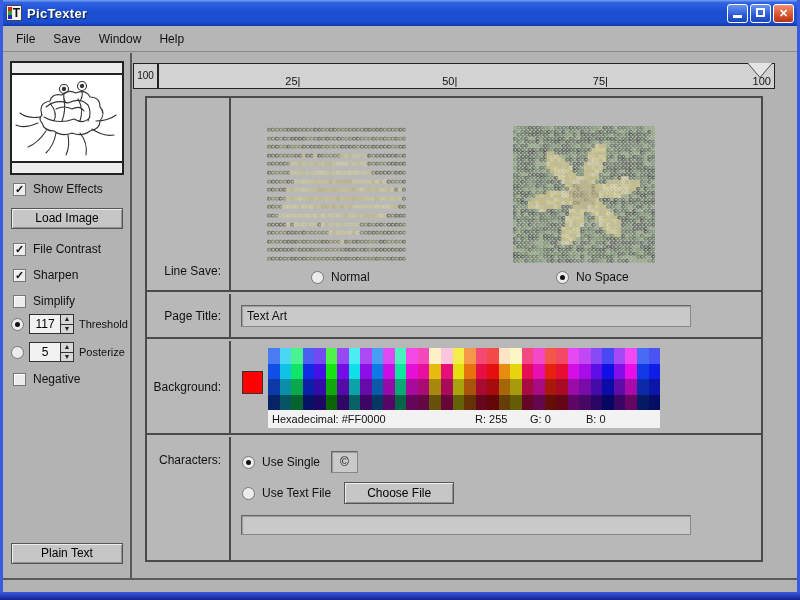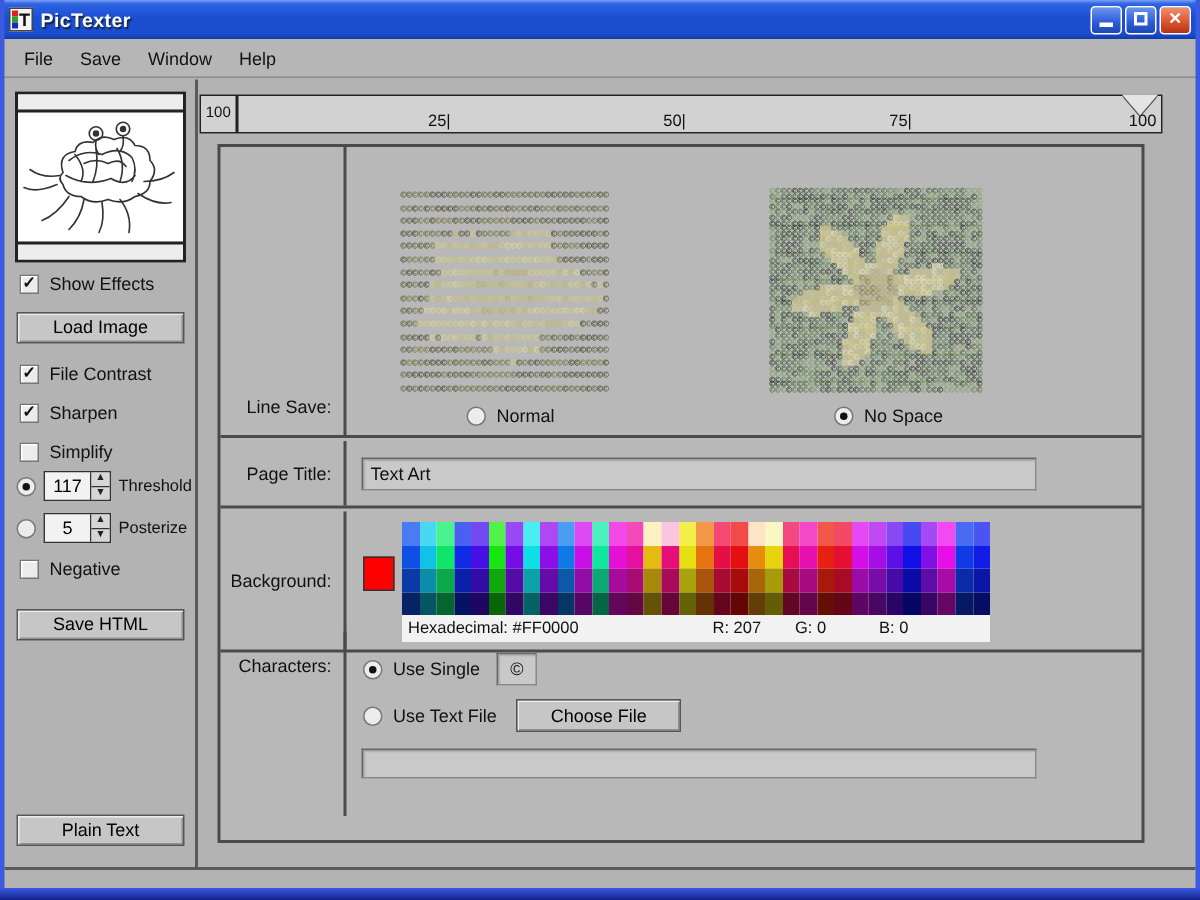--- a/index.html
+++ b/index.html
@@ -73,21 +73,21 @@
     background:#d2d2d2; }
   .ruler-tick { position:absolute; bottom:1px; font-size:11px; color:#111; transform:translateX(-100%); }
   .ruler-handle { position:absolute; right:2px; top:-1px; width:0; height:0; cursor:pointer;
     border-left:12px solid transparent; border-right:12px solid transparent; border-top:14px solid #e4e4e4;
     filter:drop-shadow(0 1px 0 #333); }
 
   
   .panel { position:absolute; left:142px; top:43px; width:618px; height:466px; border:2px solid #4a4a4a; background:#b8b8b8; }
   .row { position:absolute; left:0; right:0; border-bottom:2px solid #4a4a4a; }
   .row:last-child { border-bottom:none; }
-  .row1 { top:0; height:194px; } .row2 { top:196px; height:45px; } .row3 { top:243px; height:94px; } .row4 { top:323px; height:123px; border-bottom:none; }
+  .row1 { top:0; height:194px; } .row2 { top:196px; height:45px; } .row3 { top:243px; height:94px; } .row4 { top:339px; height:123px; border-bottom:none; }
   .lbl-cell { position:absolute; left:0; top:0; bottom:0; width:84px; border-right:2px solid #4a4a4a;
     display:flex; justify-content:flex-end; padding-right:8px; }
   .lbl-cell span { white-space:nowrap; }
   .row1 .lbl-cell { align-items:flex-end; padding-bottom:12px; }
   .row2 .lbl-cell, .row3 .lbl-cell { align-items:center; }
   .row4 .lbl-cell { align-items:flex-start; padding-top:16px; }
   .content-cell { position:absolute; left:86px; right:0; top:0; bottom:0; }
 
   
   .art { position:absolute; top:28px; font-family:"DejaVu Sans Mono", monospace; cursor:default; }
@@ -215,21 +215,20 @@
         </span>
       </span>
       <span class="spin-label">Posterize</span>
     </div>
 
     <div class="chk-row" style="top:318px;">
       <span class="chk"></span>
       <span>Negative</span>
     </div>
 
-    <button class="btn side-btn" style="top:353px;">Save HTML</button>
     <button class="btn side-btn" style="top:490px;">Plain Text</button>
   </div>
 
   <div class="ruler-box">100</div>
   <div class="ruler-bar">
     <span class="ruler-tick" style="left:23%">25|</span>
     <span class="ruler-tick" style="left:48.5%">50|</span>
     <span class="ruler-tick" style="left:73%">75|</span>
     <span class="ruler-tick" style="left:99.5%">100</span>
     <span class="ruler-handle"></span>
@@ -528,21 +527,21 @@
               </div>
               <div class="pcol">
                 <div style="background: rgb(73, 84, 243);"></div>
                 <div style="background: rgb(15, 29, 230);"></div>
                 <div style="background: rgb(11, 21, 168);"></div>
                 <div style="background: rgb(6, 13, 101);"></div>
               </div>
             </div>
           <div class="pal-info">
             <span class="pal-hex">Hexadecimal: #FF0000</span>
-            <span class="pal-r">R: 207</span>
+            <span class="pal-r">R: 255</span>
             <span class="pal-g">G: 0</span>
             <span class="pal-b">B: 0</span>
           </div>
         </div>
       </div>
     </div>
 
     <div class="row row4">
       <div class="lbl-cell">
           <span>Characters:</span>

